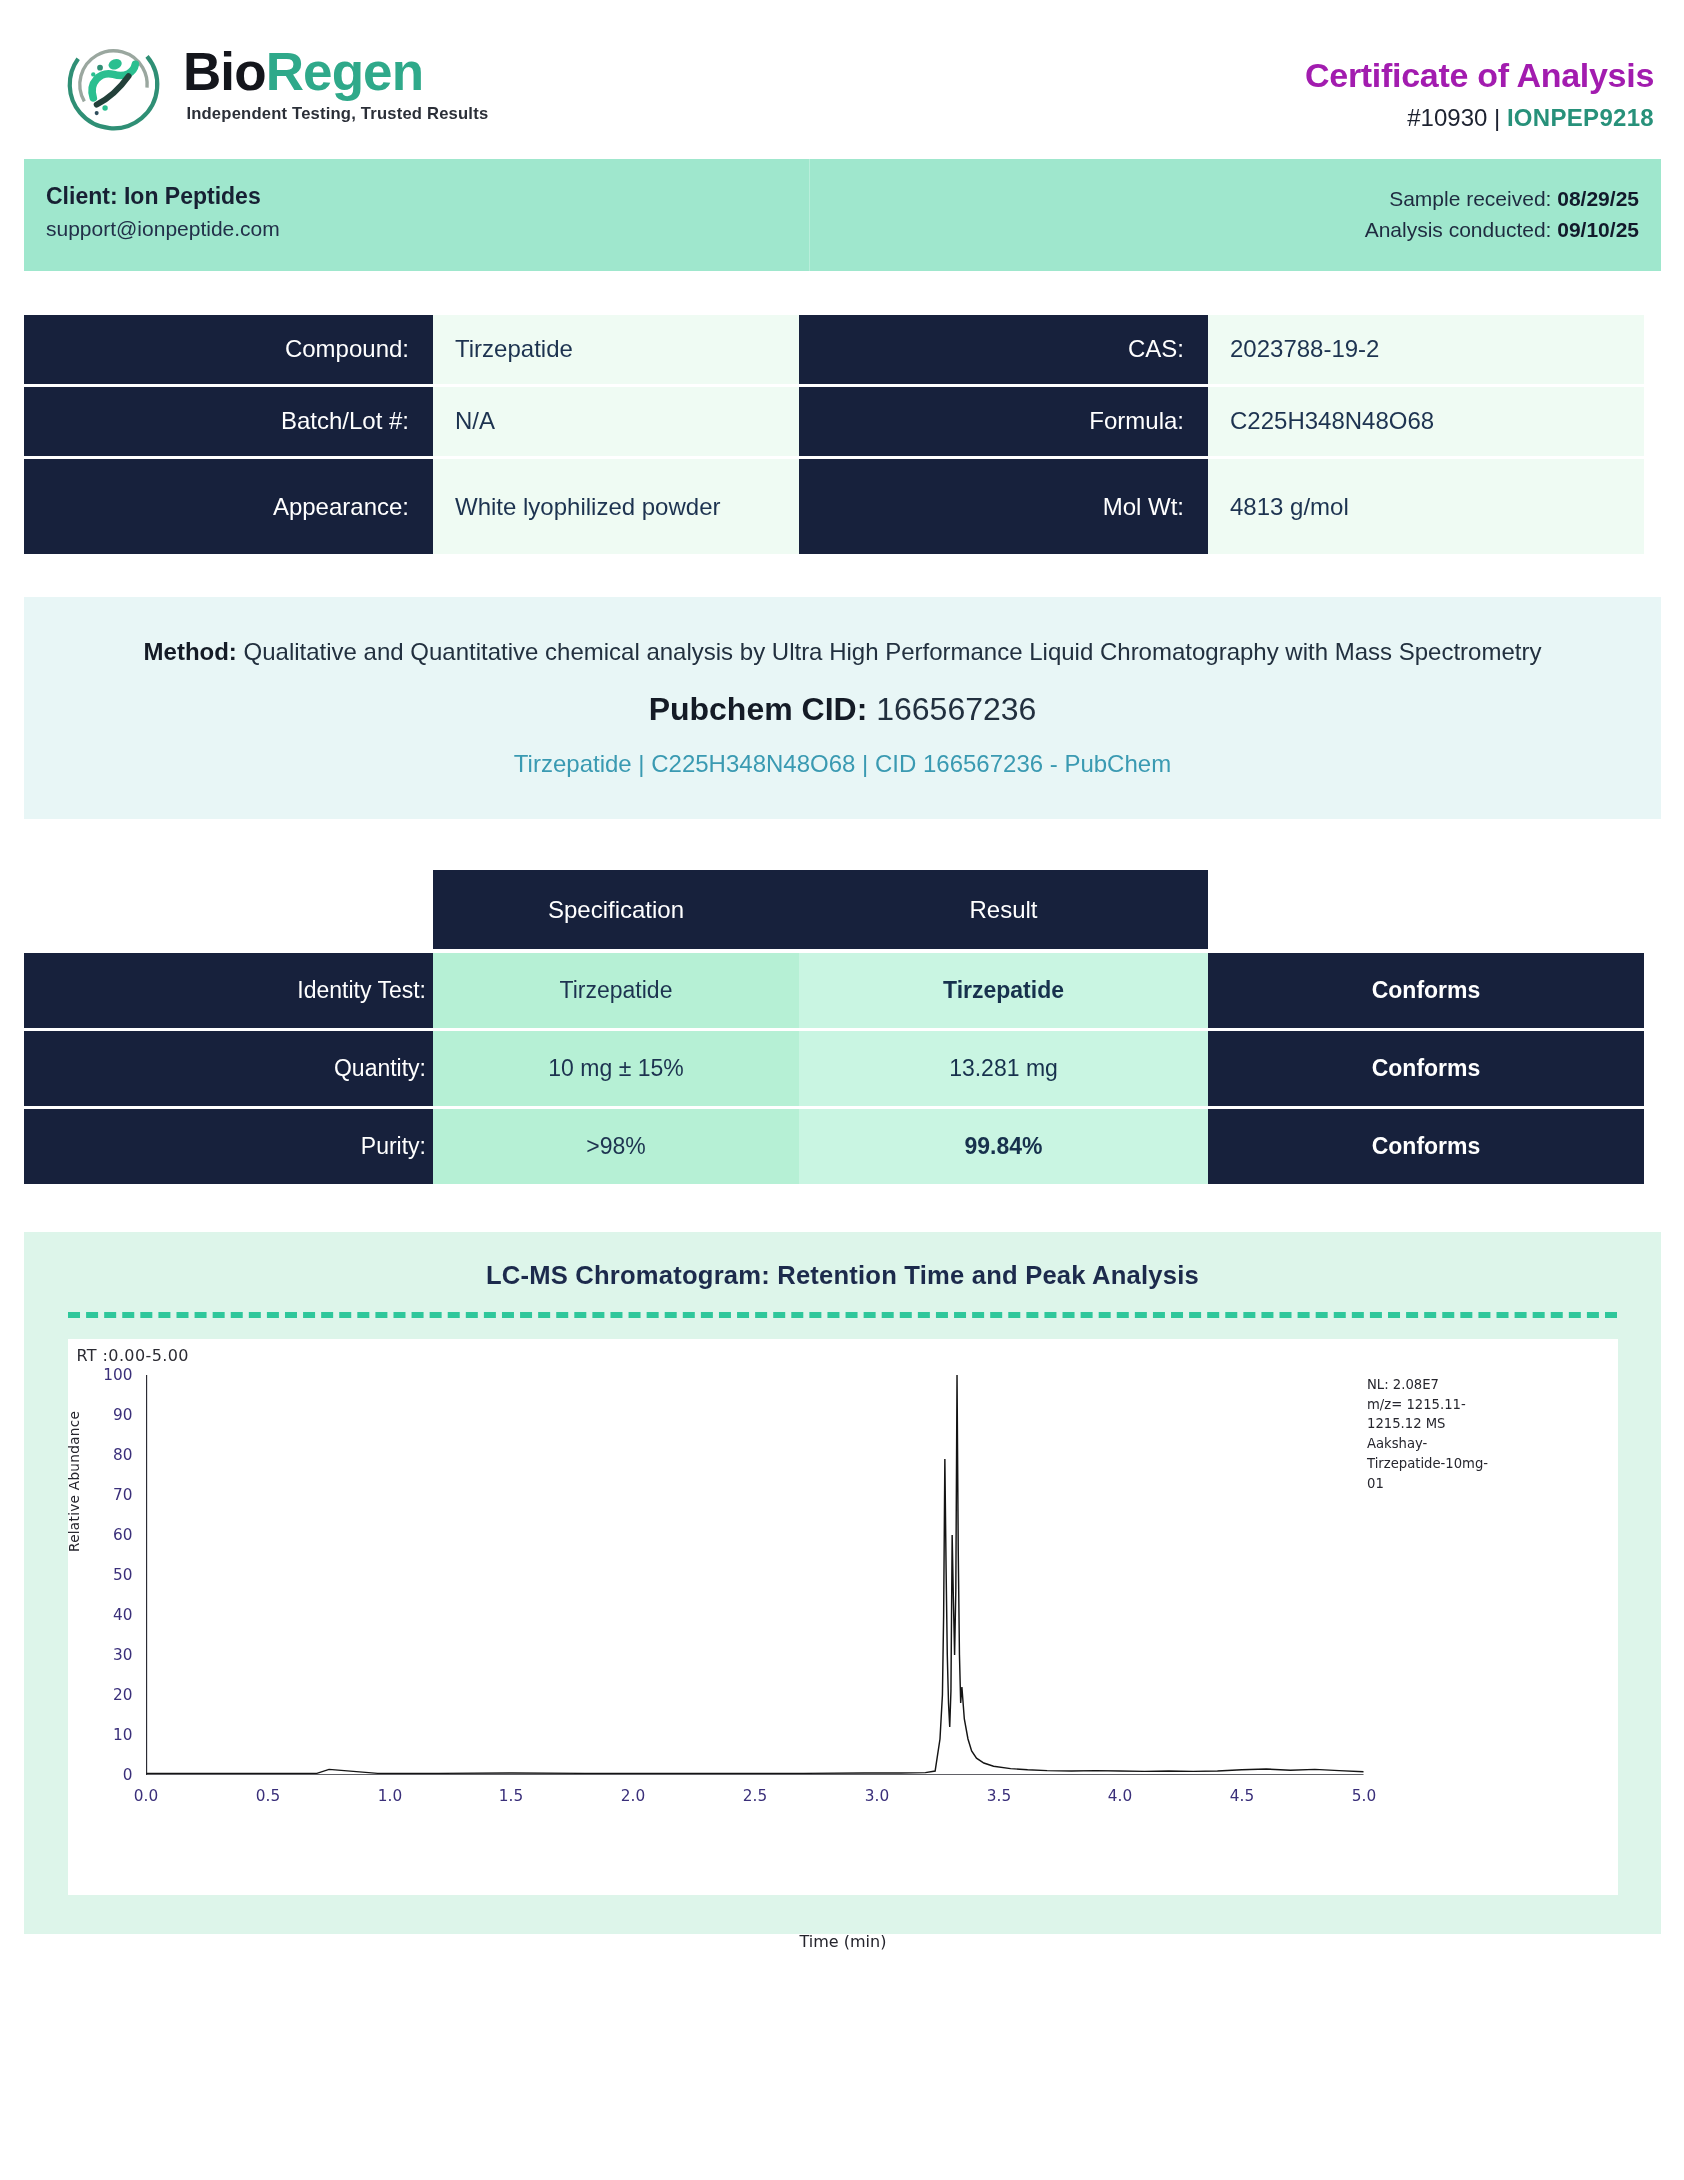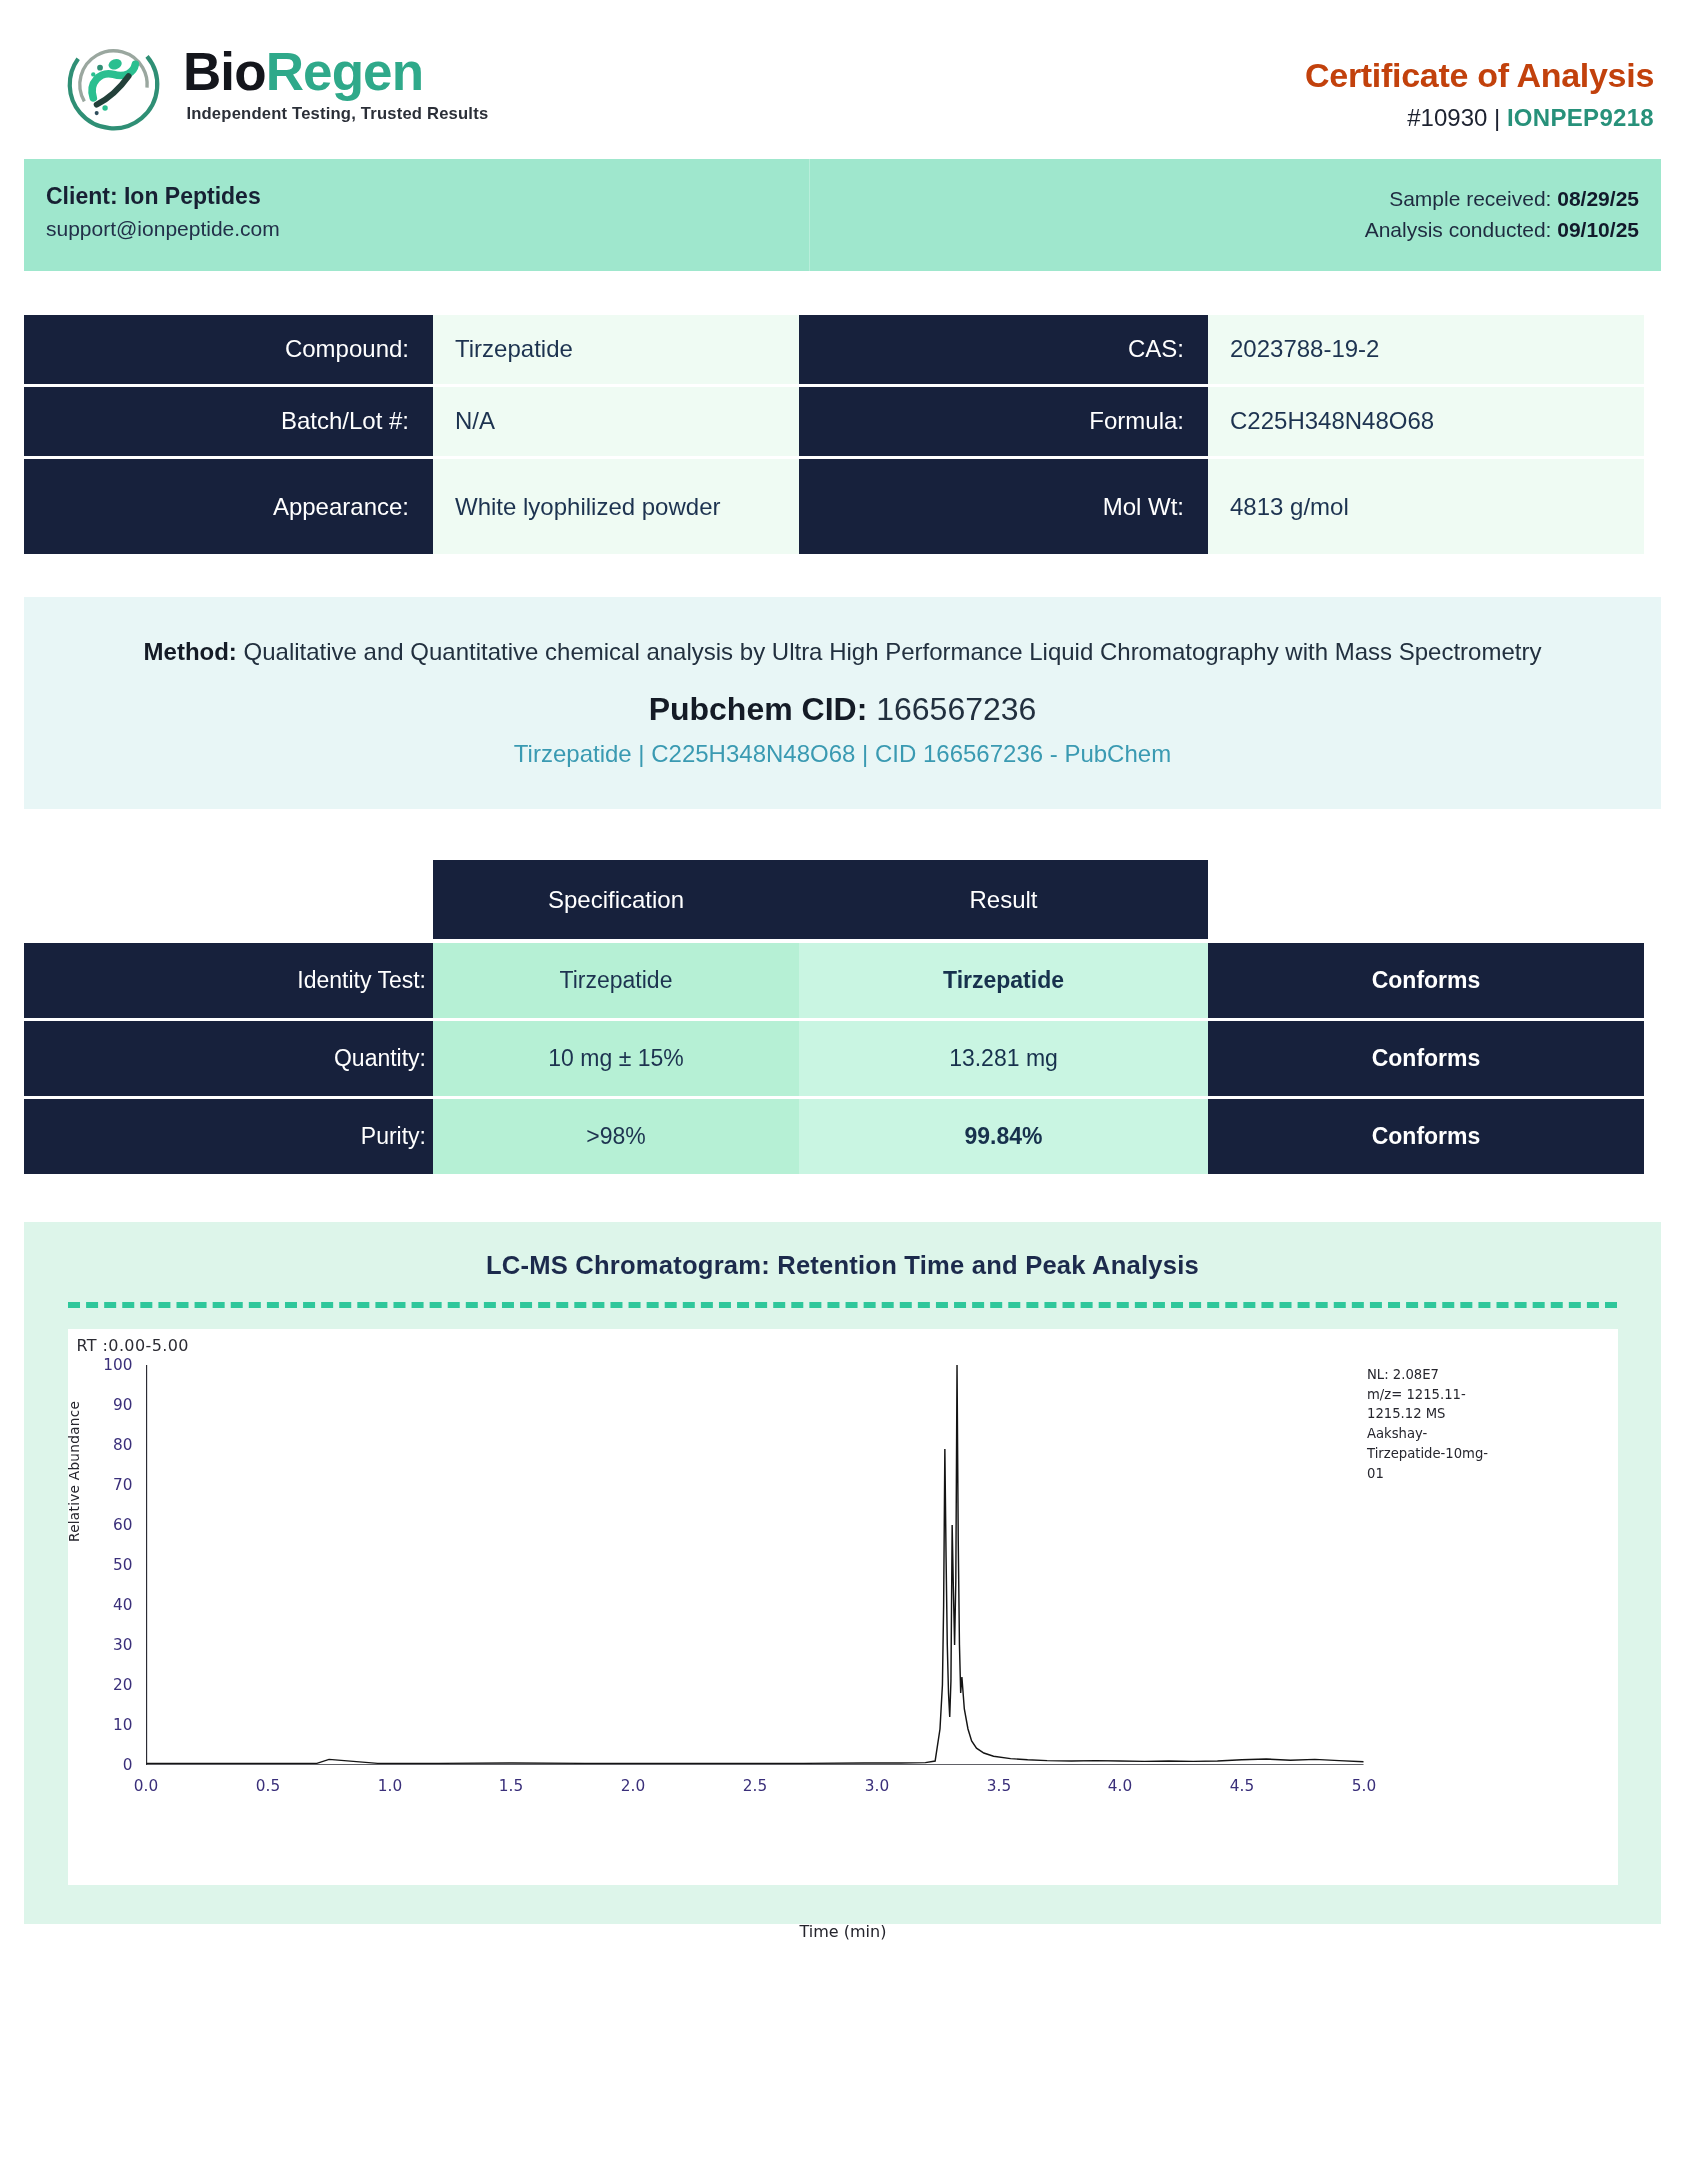--- a/index.html
+++ b/index.html
@@ -24,21 +24,21 @@
   .brand-mark { width: 101px; height: 101px; flex: 0 0 101px; }
   .brand-text { display: flex; flex-direction: column; }
   .brand-word { font-size: 53px; font-weight: bold; letter-spacing: -0.9px; line-height: 1; }
   .brand-word .b1 { color: #14161c; }
   .brand-word .b2 { color: #2fa98a; }
   .brand-tag {
     font-size: 16.6px; font-weight: bold; color: #2b2f38;
     letter-spacing: 0.2px; margin-top: 6.8px; margin-left: 3.4px;
   }
   .doc-meta { text-align: right; padding-top: 22px; }
-  .doc-title { font-size: 34px; font-weight: bold; color: #c2410c; letter-spacing: -0.3px; }
+  .doc-title { font-size: 34px; font-weight: bold; color: #a21caf; letter-spacing: -0.3px; }
   .doc-sub { font-size: 24px; margin-top: 8.5px; color: #1d2230; }
   .doc-sub .code { color: #27917a; font-weight: bold; letter-spacing: 0.3px; }
 
   
   .client-band {
     margin: 8.5px 24px 0 24px;
     background: #9fe7cd;
     display: flex;
     min-height: 112px;
   }
@@ -89,21 +89,21 @@
     text-align: center;
   }
   .method-line { font-size: 24px; color: #22303f; line-height: 1.62; }
   .method-line b { color: #141b26; }
   .method-cid { font-size: 32px; color: #22303f; margin-top: 19px; }
   .method-cid b { color: #141b26; }
   .method-link {
     display: inline-block;
     font-size: 24px;
     color: #3a9ab2;
-    margin-top: 12px;
+    margin-top: 22px;
     text-decoration: none;
   }
 
   
   .results {
     margin: 51px 24px 0 24px;
     display: grid;
     grid-template-columns: 409px 366px 409px 436px;
     gap: 3.4px 0;
   }

